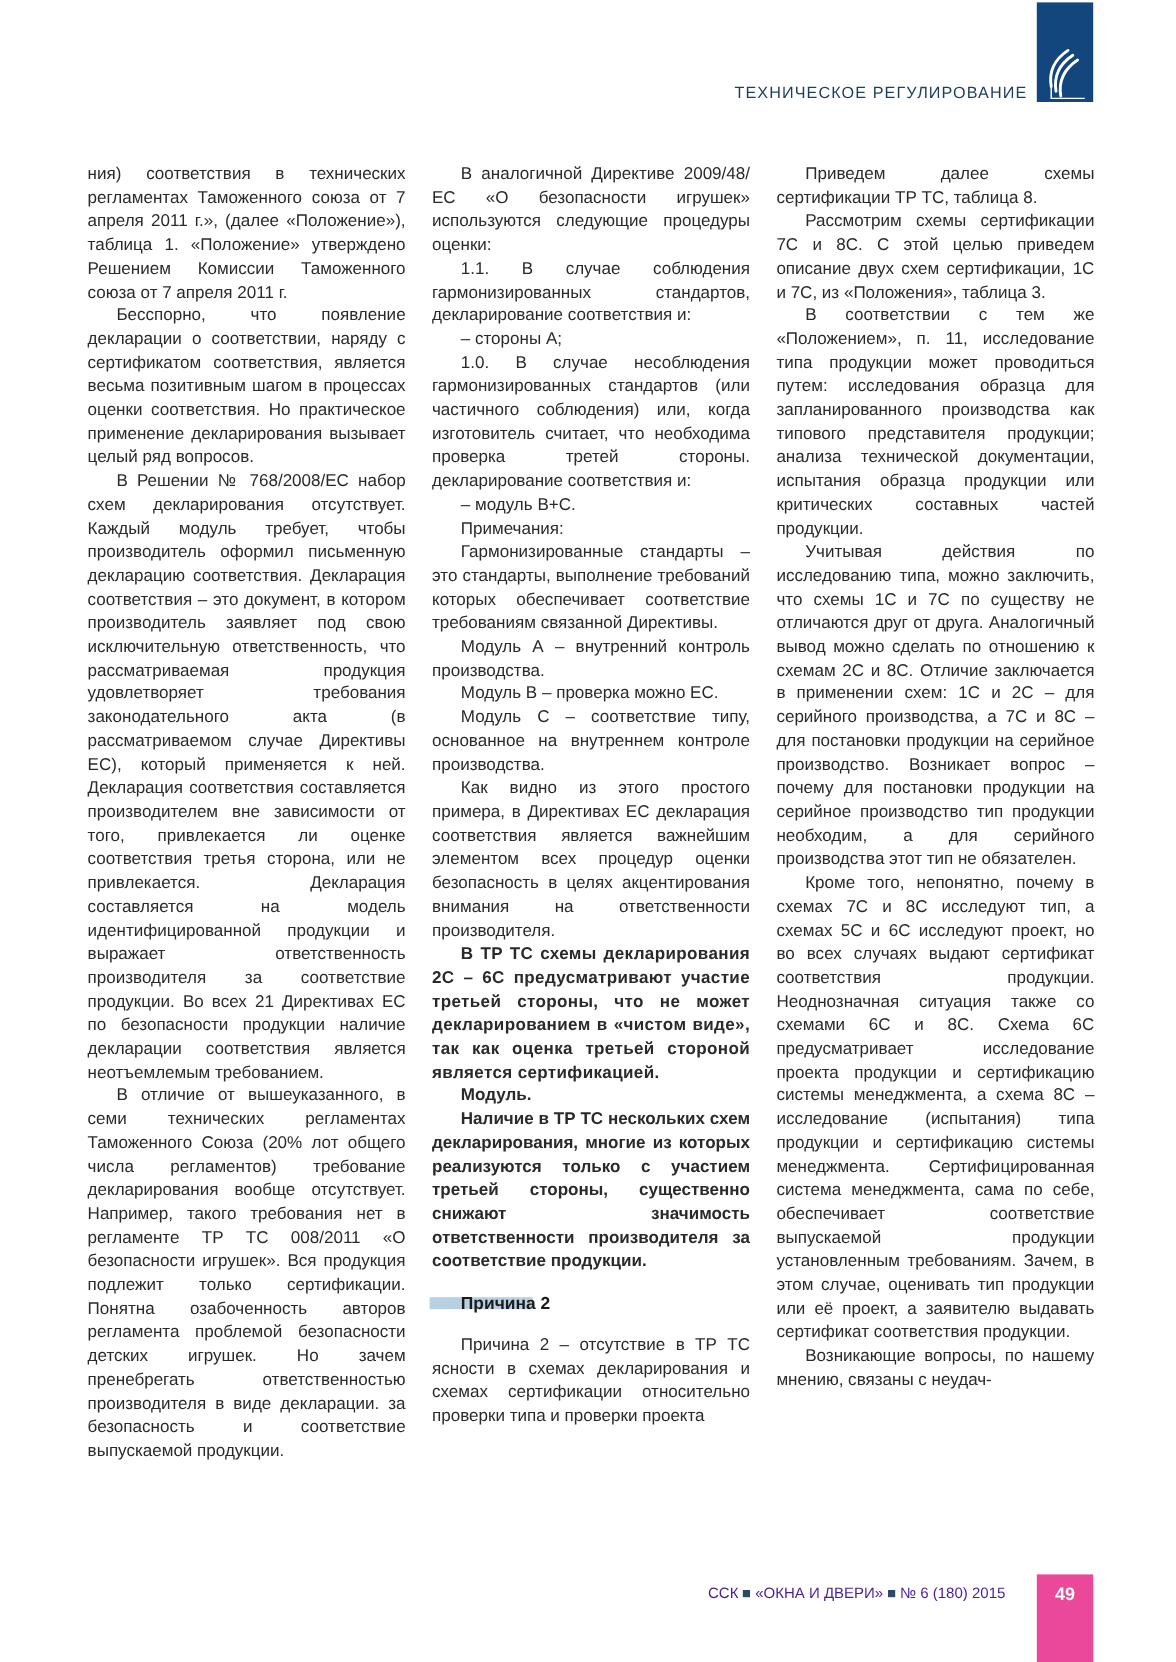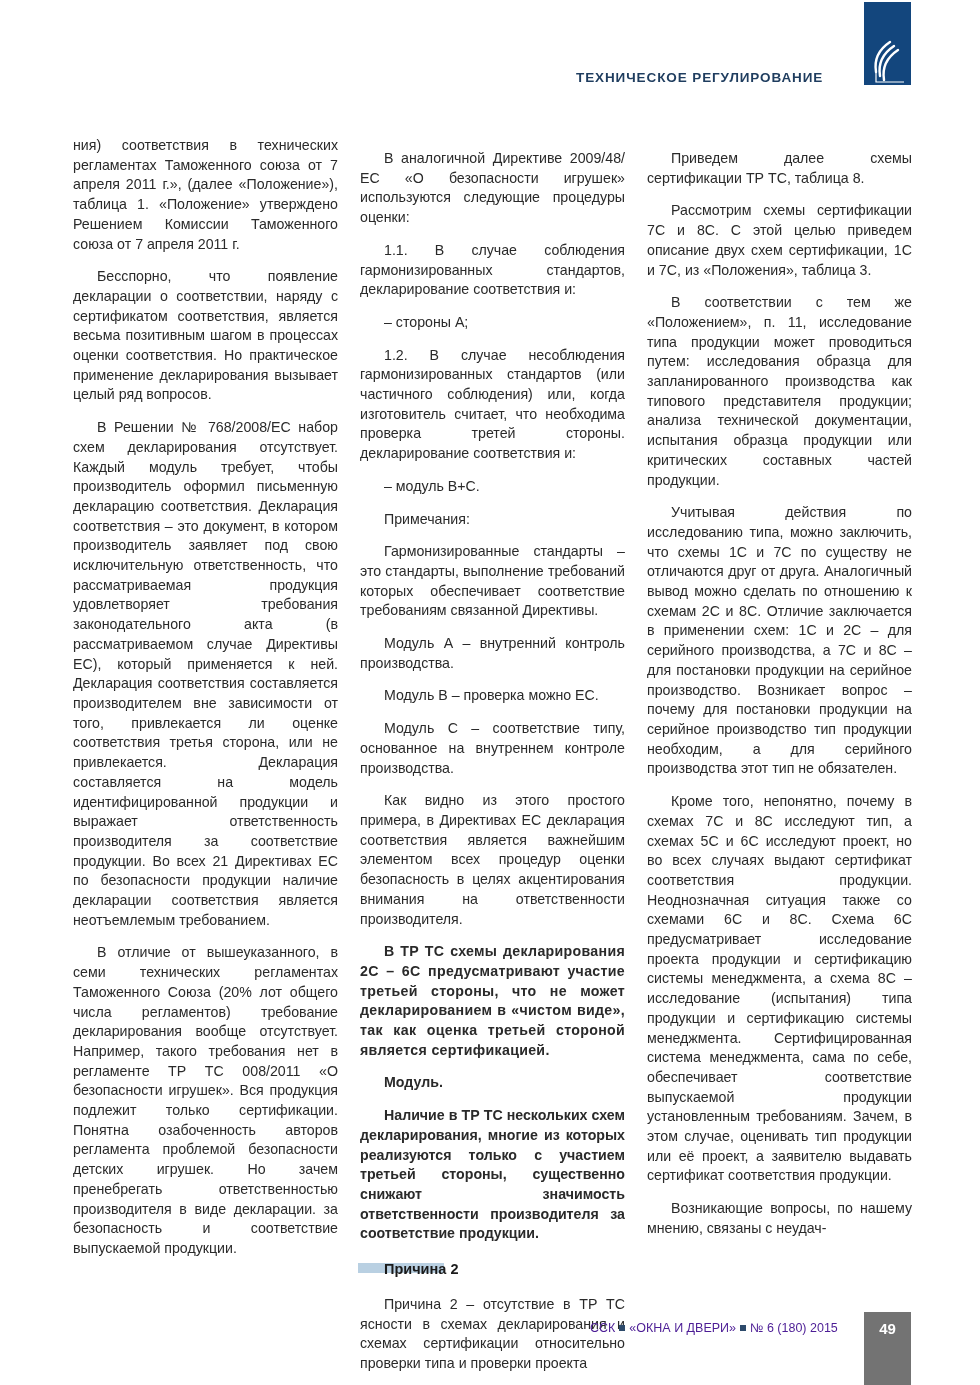--- a/index.html
+++ b/index.html
@@ -1,35 +1,35 @@
 <!DOCTYPE html>
 <html><head>
 <meta charset="utf-8">
 <style>
   html, body { margin: 0; padding: 0; background: #ffffff; }
   body { width: 980px; height: 1385px; position: relative; overflow: hidden;
          font-family: "Liberation Sans", "DejaVu Sans", sans-serif; color: #2a2a2a; }
   .header-tab { position: absolute; left: 864px; top: 2px; width: 47px; height: 83px; background: #13467d; }
   .header-tab svg { position: absolute; left: 4px; top: 30px; }
-  .section-title { position: absolute; left: 576px; top: 70px; font-size: 13.5px; font-weight: bold;
+  .section-title { position: absolute; left: 612px; top: 70px; font-size: 13.5px; font-weight: normal;
                    letter-spacing: 0.9px; color: #1f3d5f; white-space: nowrap; }
   .col { position: absolute; top: 136px; width: 265px; font-size: 14.2px; line-height: 19.7px; }
   .col p { margin: 0; text-align: justify; text-align-last: left; hyphens: none; }
-  .col p.ind { text-indent: 24px; margin-top: 13px; }
+  .col p.ind { text-indent: 24px; }
   .col1 { left: 73px; }
   .col2 { left: 360px; }
   .col3 { left: 647px; }
   .bi { font-weight: bold; letter-spacing: 0.3px; }
   .b { font-weight: bold; }
   .subhead { position: relative; margin: 18px 0 12px 0; height: 20px; text-align: center; }
   .subhead .bar { position: absolute; left: -2px; top: 1px; width: 86px; height: 10px; background: #b9d0e2; }
   .subhead .txt { position: absolute; left: 24px; top: -2px; font-weight: bold; font-size: 14.5px; color: #1b1b1b; }
   .footer-text { position: absolute; left: 590px; top: 1321px; font-size: 12.5px; color: #4c1d95; white-space: nowrap; }
   .footer-text .sq { display: inline-block; width: 6px; height: 6px; background: #2d4a6b; margin: 0 4px 2px 4px; vertical-align: middle; }
-  .page-tab { position: absolute; left: 864px; top: 1312px; width: 47px; height: 73px; background: #737373; }
+  .page-tab { position: absolute; left: 864px; top: 1312px; width: 47px; height: 73px; background: #ec4899; }
   .page-num { position: absolute; left: 0; top: 8px; width: 47px; text-align: center; color: #ffffff;
               font-weight: bold; font-size: 15px; }
 </style>
 </head>
 <body>
 
 <div class="header-tab">
   <svg width="38" height="52" viewBox="0 0 38 52">
     <g fill="none" stroke="#ffffff" stroke-width="2.4" stroke-linecap="round">
       <path d="M8 40 C6 28 10 18 22 10"></path>
@@ -45,21 +45,21 @@
   <p>ния) соответствия в технических регламентах Таможенного союза от 7 апреля 2011 г.», (далее «Положение»), таблица 1. «Положение» утверждено Решением Комиссии Таможенного союза от 7 апреля 2011 г.</p>
   <p class="ind">Бесспорно, что появление декларации о соответствии, наряду с сертификатом соответствия, является весьма позитивным шагом в процессах оценки соответствия. Но практическое применение декларирования вызывает целый ряд вопросов.</p>
   <p class="ind">В Решении № 768/2008/ЕС набор схем декларирования отсутствует. Каждый модуль требует, чтобы производитель оформил письменную декларацию соответствия. Декларация соответствия – это документ, в котором производитель заявляет под свою исключительную ответственность, что рассматриваемая продукция удовлетворяет требования законодательного акта (в рассматриваемом случае Директивы ЕС), который применяется к ней. Декларация соответствия составляется производителем вне зависимости от того, привлекается ли оценке соответствия третья сторона, или не привлекается. Декларация составляется на модель идентифицированной продукции и выражает ответственность производителя за соответствие продукции. Во всех 21 Директивах ЕС по безопасности продукции наличие декларации соответствия является неотъемлемым требованием.</p>
   <p class="ind">В отличие от вышеуказанного, в семи технических регламентах Таможенного Союза (20% лот общего числа регламентов) требование декларирования вообще отсутствует. Например, такого требования нет в регламенте ТР ТС 008/2011 «О безопасности игрушек». Вся продукция подлежит только сертификации. Понятна озабоченность авторов регламента проблемой безопасности детских игрушек. Но зачем пренебрегать ответственностью производителя в виде декларации. за безопасность и соответствие выпускаемой продукции.</p>
 </div>
 
 <div class="col col2">
   <p class="ind">В аналогичной Директиве 2009/48/ЕС «О безопасности игрушек» используются следующие процедуры оценки:</p>
   <p class="ind">1.1. В случае соблюдения гармонизированных стандартов, декларирование соответствия и:</p>
   <p class="ind">– стороны А;</p>
-  <p class="ind">1.2. В случае несоблюдения гармонизированных стандартов (или частичного соблюдения) или, когда изготовитель считает, что необходима проверка третей стороны. декларирование соответствия и:</p>
+  <p class="ind">1.0. В случае несоблюдения гармонизированных стандартов (или частичного соблюдения) или, когда изготовитель считает, что необходима проверка третей стороны. декларирование соответствия и:</p>
   <p class="ind">– модуль В+С.</p>
   <p class="ind">Примечания:</p>
   <p class="ind">Гармонизированные стандарты – это стандарты, выполнение требований которых обеспечивает соответствие требованиям связанной Директивы.</p>
   <p class="ind">Модуль А – внутренний контроль производства.</p>
   <p class="ind">Модуль В – проверка можно ЕС.</p>
   <p class="ind">Модуль С – соответствие типу, основанное на внутреннем контроле производства.</p>
   <p class="ind">Как видно из этого простого примера, в Директивах ЕС декларация соответствия является важнейшим элементом всех процедур оценки безопасность в целях акцентирования внимания на ответственности производителя.</p>
   <p class="ind bi">В ТР ТС схемы декларирования 2С – 6С предусматривают участие третьей стороны, что не может декларированием в «чистом виде», так как оценка третьей стороной является сертификацией.</p>
   <p class="ind b">Модуль.</p>
   <p class="ind b">Наличие в ТР ТС нескольких схем декларирования, многие из которых реализуются только с участием третьей стороны, существенно снижают значимость ответственности производителя за соответствие продукции.</p>

